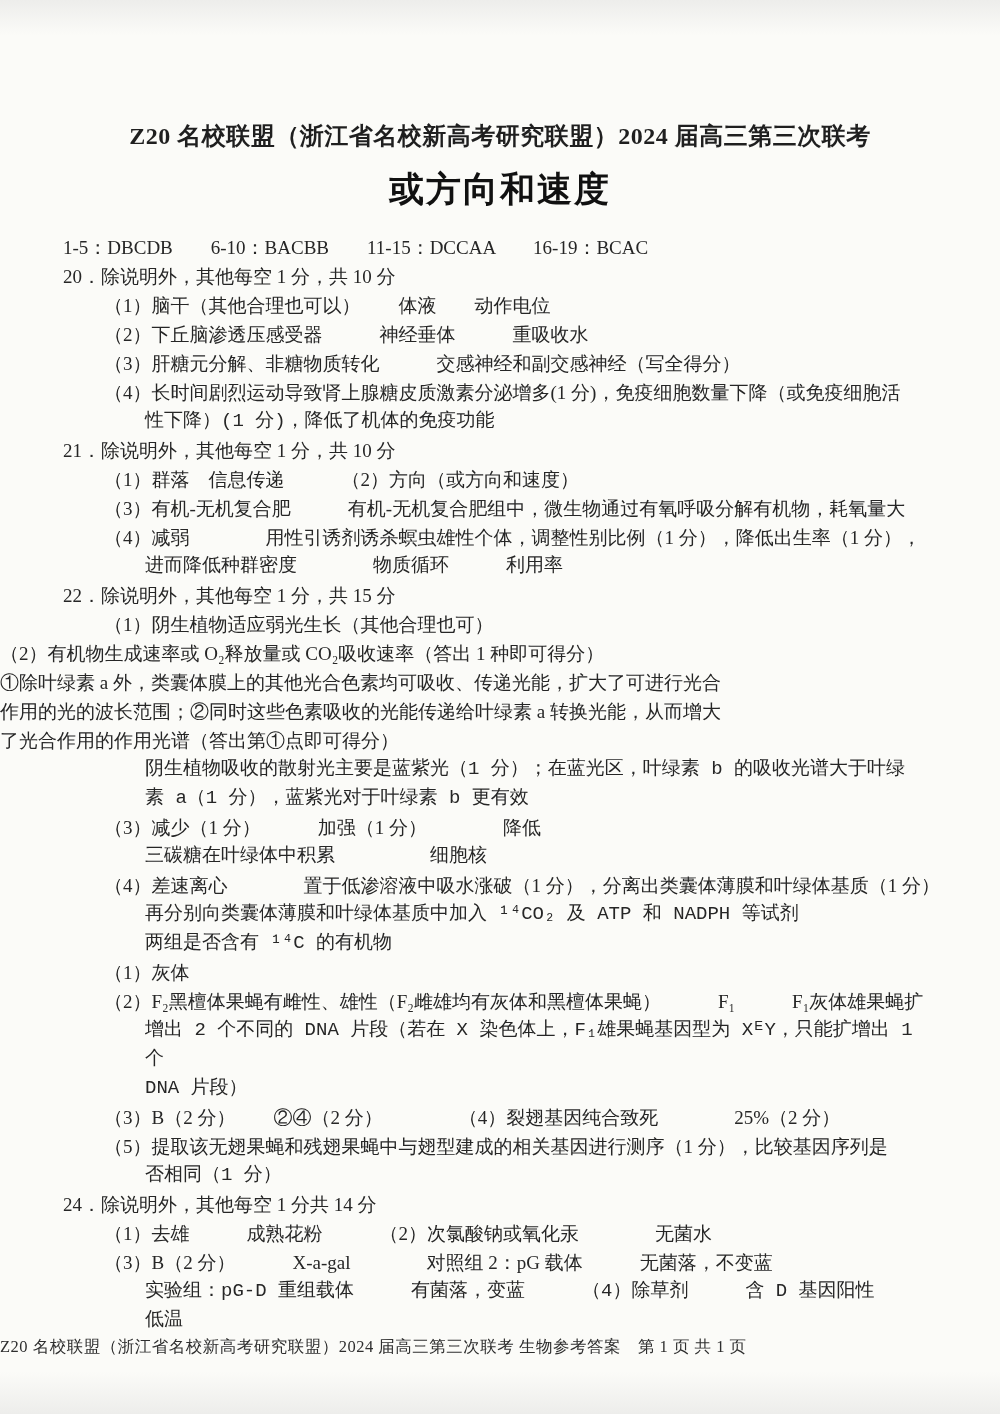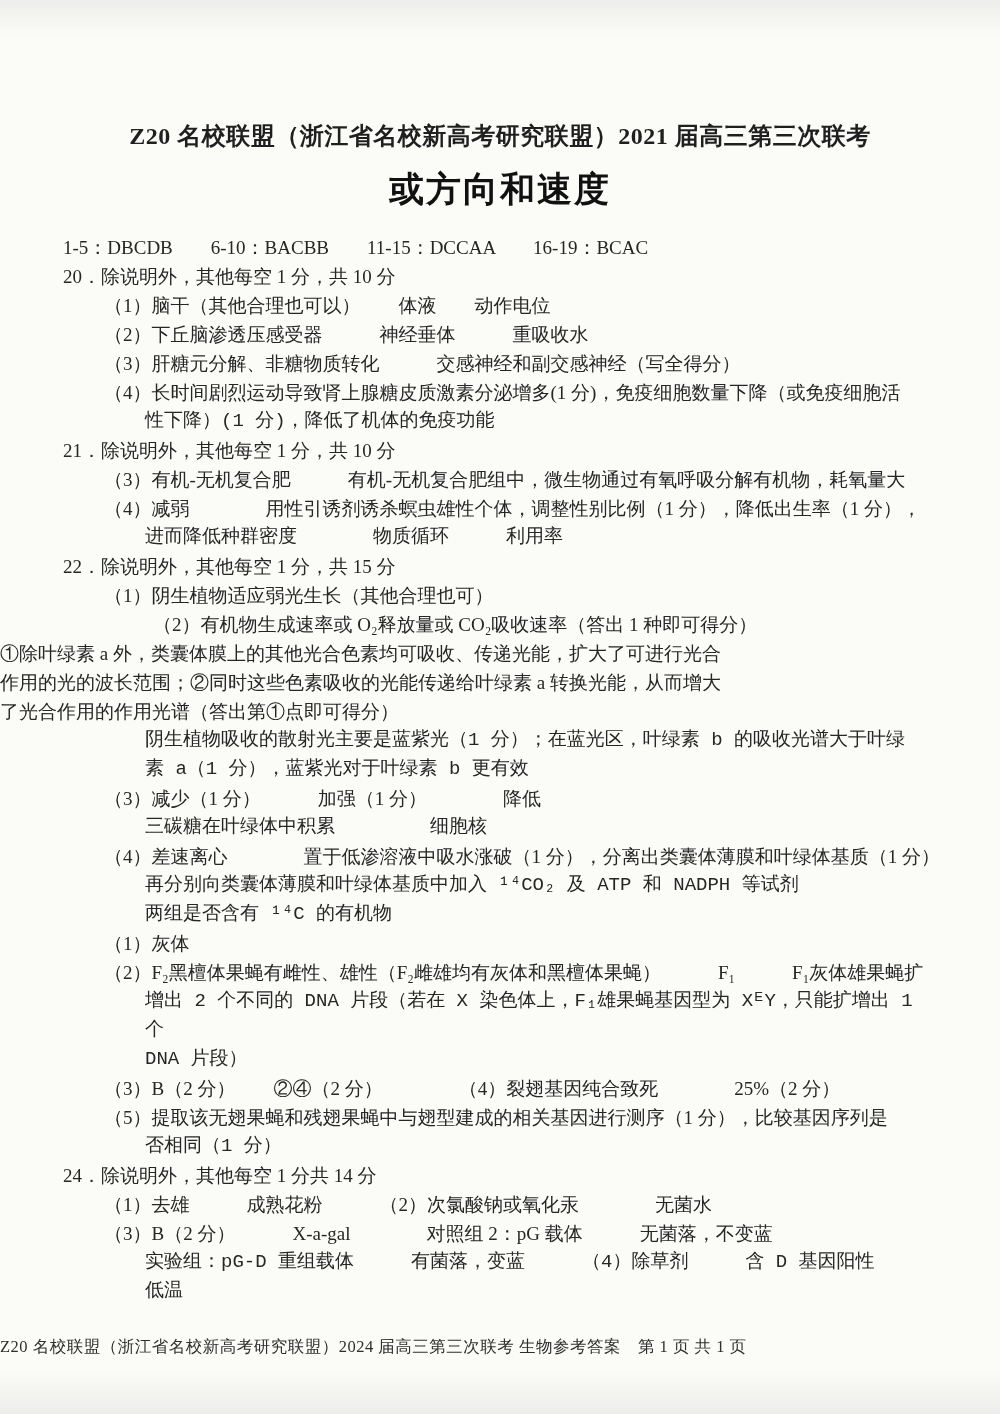--- a/index.html
+++ b/index.html
@@ -41,52 +41,53 @@
     font-size: 19px;
     line-height: 29px;
   }
   .line {
     white-space: pre-wrap;
     min-height: 29px;
   }
   .ind0 { padding-left: 63px; }
   .ind1 { padding-left: 104px; }
   .ind2 { padding-left: 145px; font-family: Liberation Mono, monospace; }
-  .ind3 { padding-left: 153px; }
+  .ind3 { }
   .ind4 { }
   .footer-text {
     position: absolute;
     left: 0;
     right: 0;
     bottom: 56px;
     text-align: left;
     font-size: 16.5px;
     color: #2e2e2e;
     letter-spacing: 0.5px;
     white-space: pre-wrap;
   }
 </style>
 </head>
 <body>
 
 <div class="page">
 
-  <h1 class="header-title">Z20 名校联盟（浙江省名校新高考研究联盟）2021 届高三第三次联考</h1>
+  <h1 class="header-title">Z20 名校联盟（浙江省名校新高考研究联盟）2024 届高三第三次联考</h1>
 
   <h2 class="doc-title">或方向和速度</h2>
 
   <div class="body-block">
     <div class="line ind0">1-5：DBCDB　　6-10：BACBB　　11-15：DCCAA　　16-19：BCAC</div>
     <div class="line ind0">20．除说明外，其他每空 1 分，共 10 分</div>
     <div class="line ind1">（1）脑干（其他合理也可以）　　体液　　动作电位</div>
     <div class="line ind1">（2）下丘脑渗透压感受器　　　神经垂体　　　重吸收水</div>
     <div class="line ind1">（3）肝糖元分解、非糖物质转化　　　交感神经和副交感神经（写全得分）</div>
     <div class="line ind1">（4）长时间剧烈运动导致肾上腺糖皮质激素分泌增多(1 分)，免疫细胞数量下降（或免疫细胞活</div>
     <div class="line ind2">性下降）(1 分)，降低了机体的免疫功能</div>
     <div class="line ind0">21．除说明外，其他每空 1 分，共 10 分</div>
+    <div class="line ind1">（1）群落　信息传递　　　（2）方向（或方向和速度）</div>
     <div class="line ind1">（3）有机-无机复合肥　　　有机-无机复合肥组中，微生物通过有氧呼吸分解有机物，耗氧量大</div>
     <div class="line ind1">（4）减弱　　　　用性引诱剂诱杀螟虫雄性个体，调整性别比例（1 分），降低出生率（1 分），</div>
     <div class="line ind2">进而降低种群密度　　　　物质循环　　　利用率</div>
     <div class="line ind0">22．除说明外，其他每空 1 分，共 15 分</div>
     <div class="line ind1">（1）阴生植物适应弱光生长（其他合理也可）</div>
     <div class="line ind3">（2）有机物生成速率或 O₂释放量或 CO₂吸收速率（答出 1 种即可得分）</div>
     <div class="line ind4">①除叶绿素 a 外，类囊体膜上的其他光合色素均可吸收、传递光能，扩大了可进行光合</div>
     <div class="line ind4">作用的光的波长范围；②同时这些色素吸收的光能传递给叶绿素 a 转换光能，从而增大</div>
     <div class="line ind4">了光合作用的作用光谱（答出第①点即可得分）</div>
     <div class="line ind2">阴生植物吸收的散射光主要是蓝紫光（1 分）；在蓝光区，叶绿素 b 的吸收光谱大于叶绿</div>

